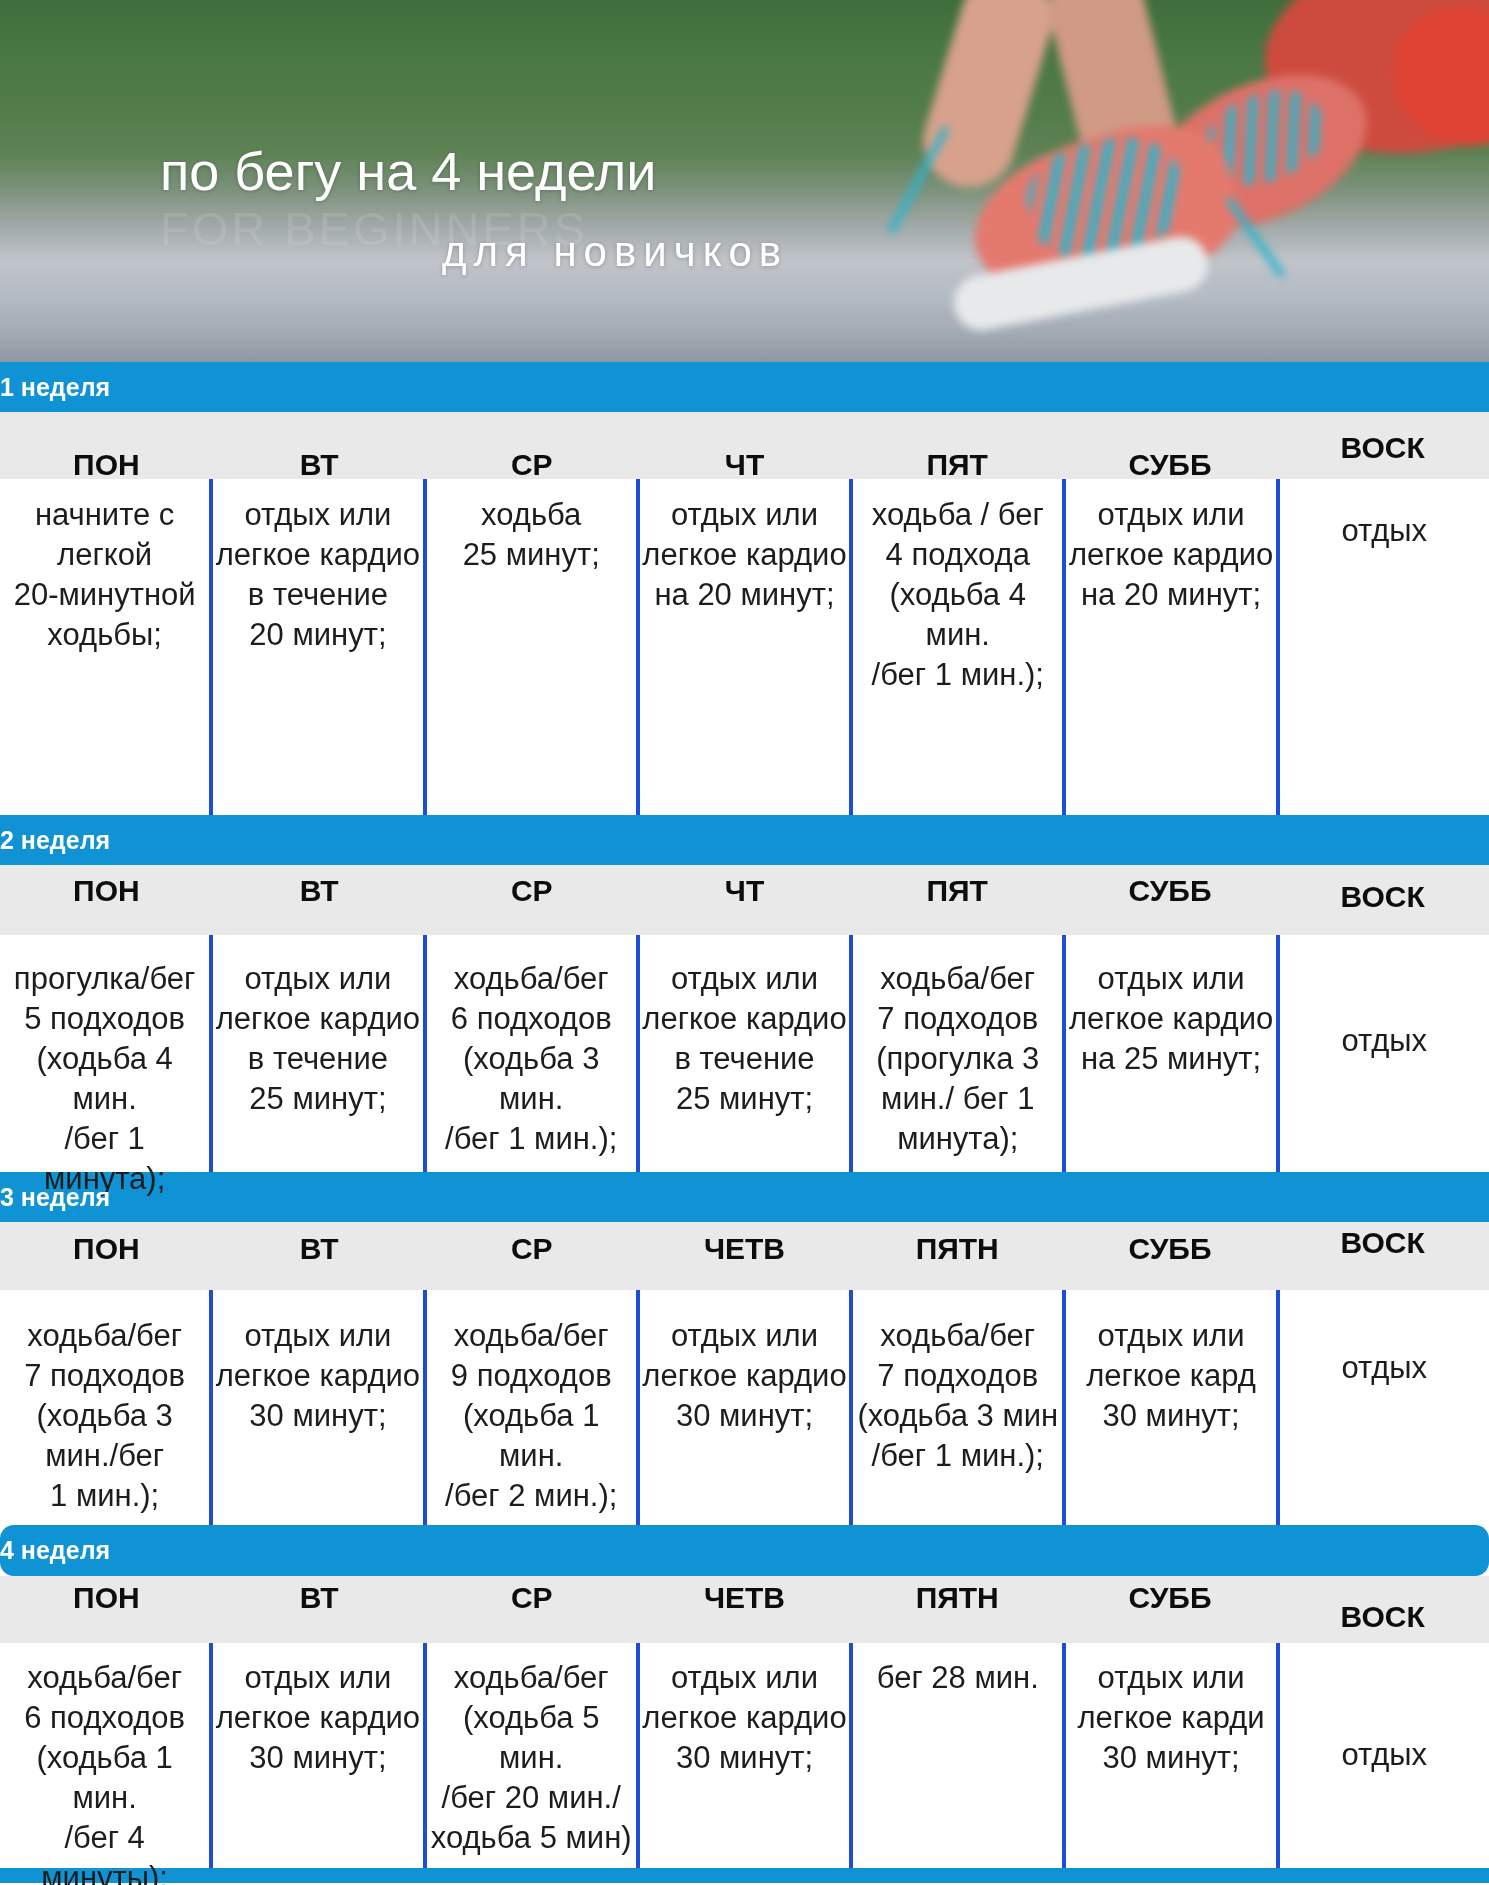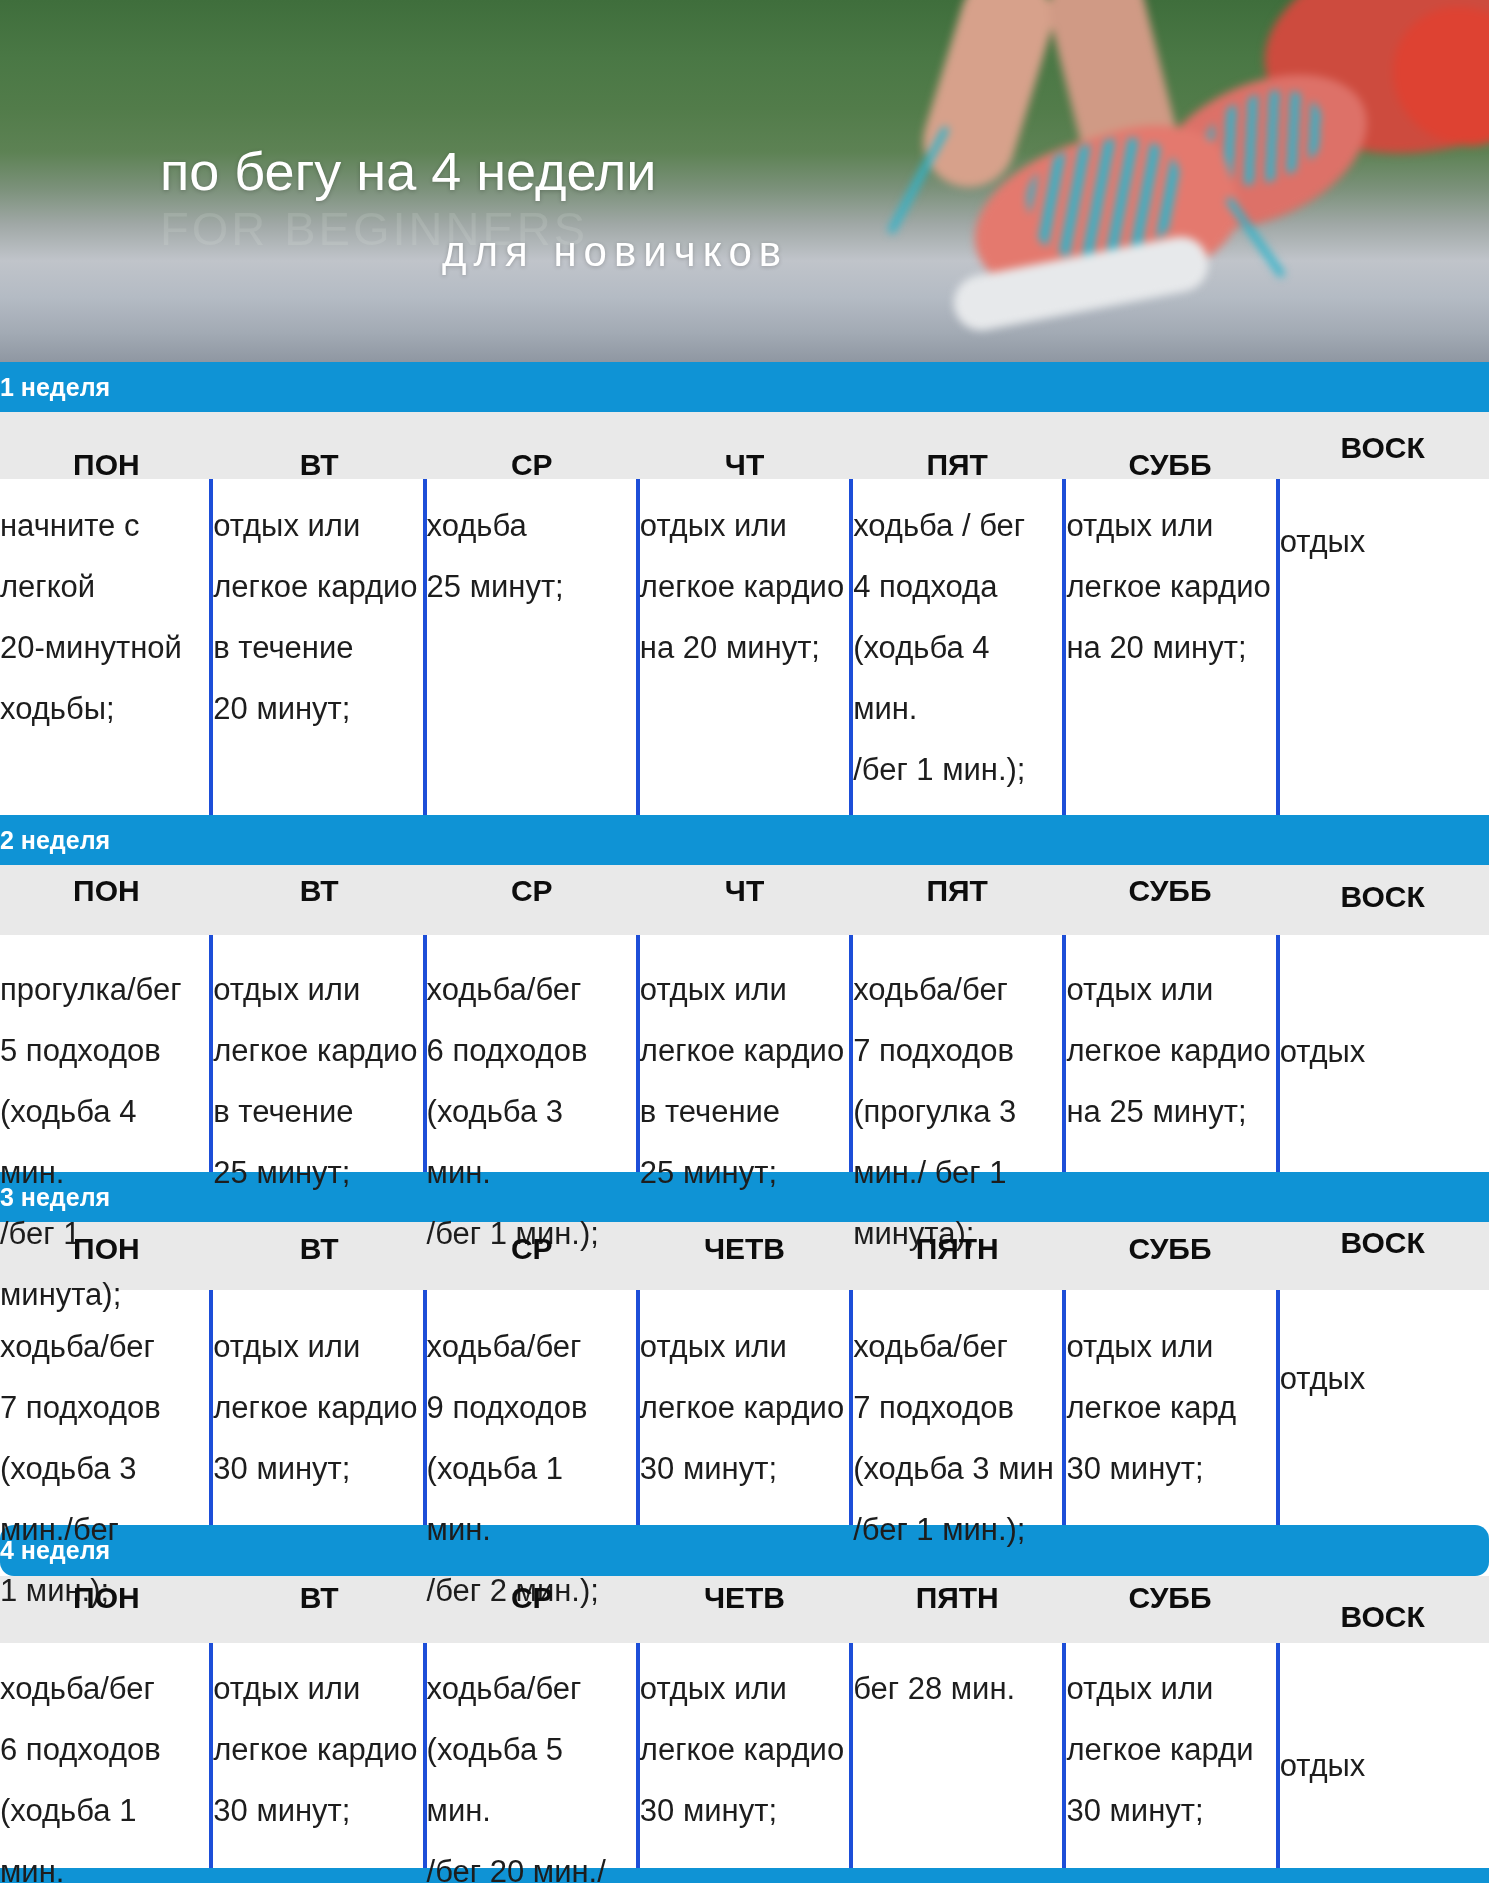--- a/index.html
+++ b/index.html
@@ -50,22 +50,22 @@
   .w2 .day.sun { transform:translateY(6px); }
   .w3 .day.sun { transform:translateY(-6px); }
   .w4 .day.sun { transform:translateY(19px); }
 
   .cells { display:flex; background:#ffffff; }
   .w1 .cells { height:336px; }
   .w2 .cells { height:237px; }
   .w3 .cells { height:235px; }
   .w4 .cells { height:225px; }
   .cell {
-    flex:1; white-space:pre-line;
-    font-size:31px; line-height:61px; color:#1d1d1d;
+    flex:1; text-align:center; white-space:pre-line;
+    font-size:31px; line-height:40px; color:#1d1d1d;
   }
   .cell + .cell { border-left:4px solid #1d4ed8; }
   .w1 .cell { padding-top:16px; }
   .w2 .cell { padding-top:24px; }
   .w3 .cell { padding-top:26px; }
   .w4 .cell { padding-top:15px; }
   .w1 .cell.rest { padding-top:32px; }
   .w2 .cell.rest { padding-top:86px; }
   .w3 .cell.rest { padding-top:58px; }
   .w4 .cell.rest { padding-top:92px; }

